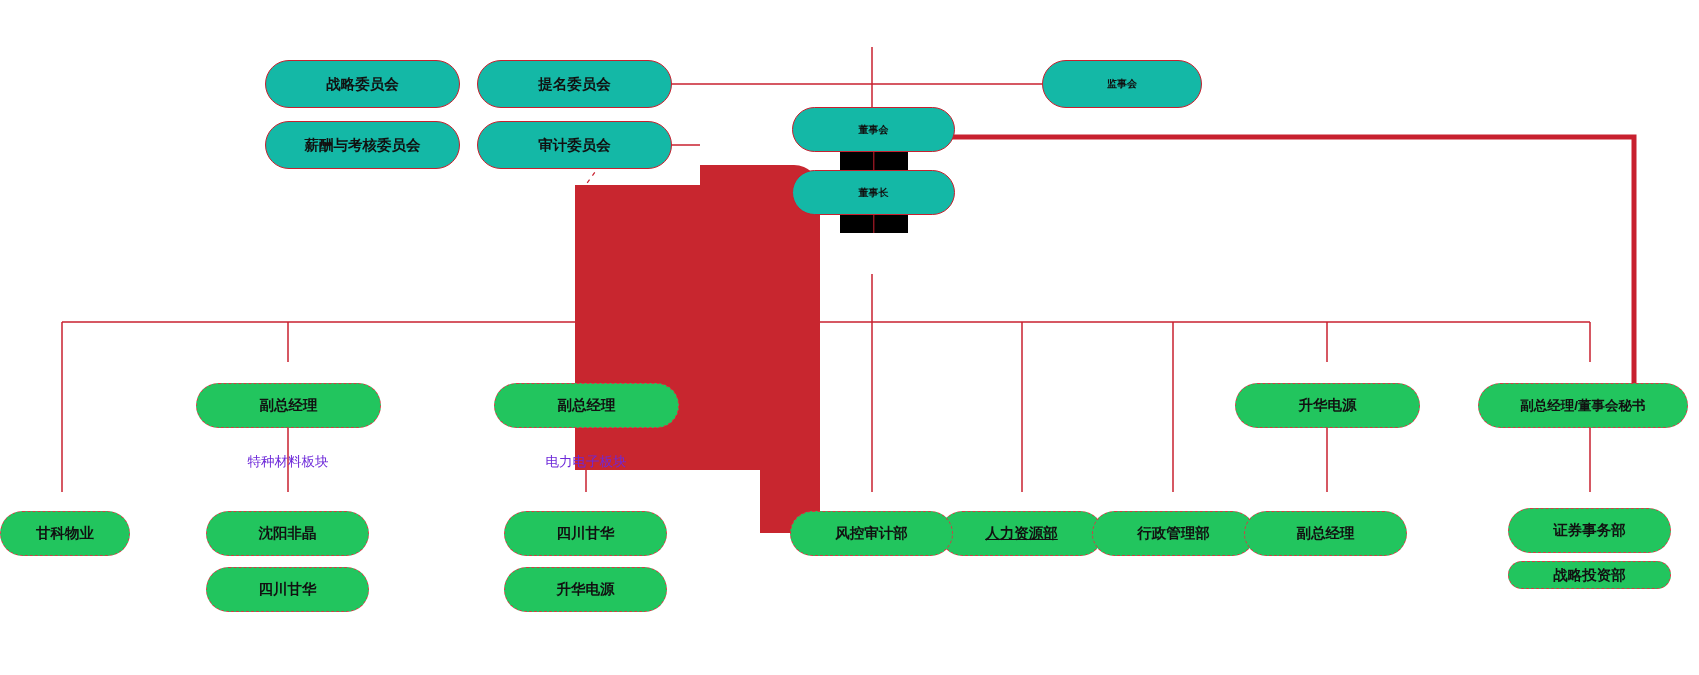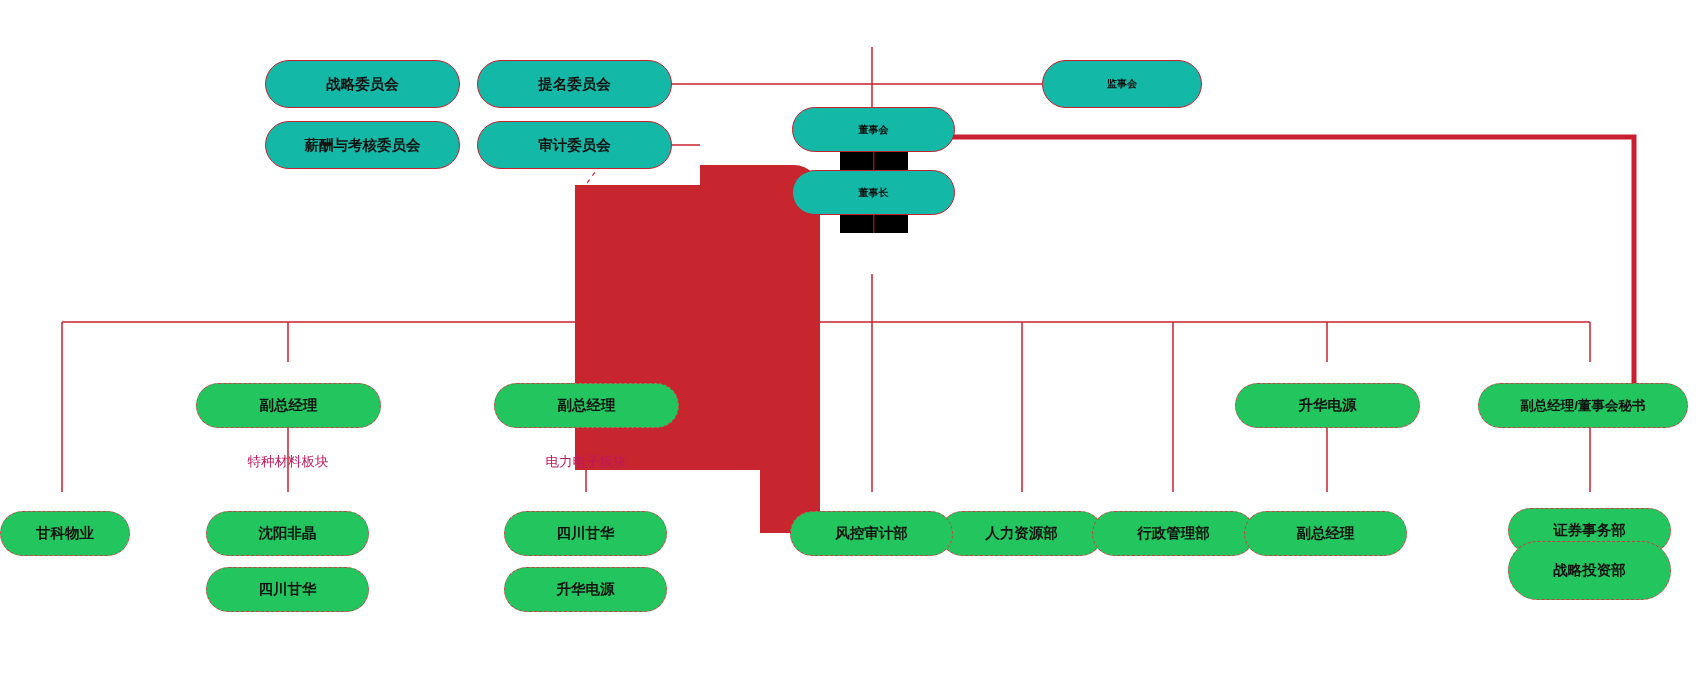--- a/index.html
+++ b/index.html
@@ -67,21 +67,21 @@
   .sz-xl   { font-size: 19px; }
   .sz-lg   { font-size: 10px; }
   .sz-md   { font-size: 14.5px; }
   .sz-sm   { font-size: 13.5px; }
 
   
   .caption {
     position: absolute;
     font-size: 13.5px;
     font-weight: normal;
-    color: #be185d;
+    color: #6d28d9;
     text-align: center;
     z-index: 10;
     white-space: nowrap;
   }
 
   
   .black-link {
     position: absolute;
     background: #000000;
     z-index: 12;
@@ -193,33 +193,33 @@
   <div class="caption" style="left:188px; top:453px; width:200px;">
     <span>特种材料板块</span>
   </div>
   <div class="caption" style="left:486px; top:453px; width:200px;">
     <span>电力电子板块</span>
   </div>
 
   <div class="node dashed sz-md" style="left:790px; top:490px; width:163px; height:45px; z-index:14;">
     <span>风控审计部</span>
   </div>
-  <div class="node dashed sz-md" style="left:940px; top:490px; width:163px; height:45px;">
+  <div class="node dashed sz-md" style="left:940px; top:490px; width:163px; height:45px;text-decoration:underline;">
     <span>人力资源部</span>
   </div>
   <div class="node dashed sz-md" style="left:1092px; top:490px; width:163px; height:45px;">
     <span>行政管理部</span>
   </div>
   <div class="node dashed sz-md" style="left:1244px; top:490px; width:163px; height:45px;">
     <span>副总经理</span>
   </div>
   <div class="node dashed sz-md" style="left:1508px; top:487px; width:163px; height:45px;font-family:Liberation Serif, serif;">
     <span>证券事务部</span>
   </div>
-  <div class="node dashed sz-md" style="left:1508px; top:520px; width:163px; height:59px;">
+  <div class="node dashed sz-md" style="left:1508px; top:540px; width:163px; height:28px;">
     <span>战略投资部</span>
   </div>
 
   <div class="node dashed sz-md" style="left:0px; top:490px; width:130px; height:45px;">
     <span>甘科物业</span>
   </div>
   <div class="node dashed sz-md" style="left:206px; top:490px; width:163px; height:45px;">
     <span>沈阳非晶</span>
   </div>
   <div class="node dashed sz-md" style="left:206px; top:546px; width:163px; height:45px;">

